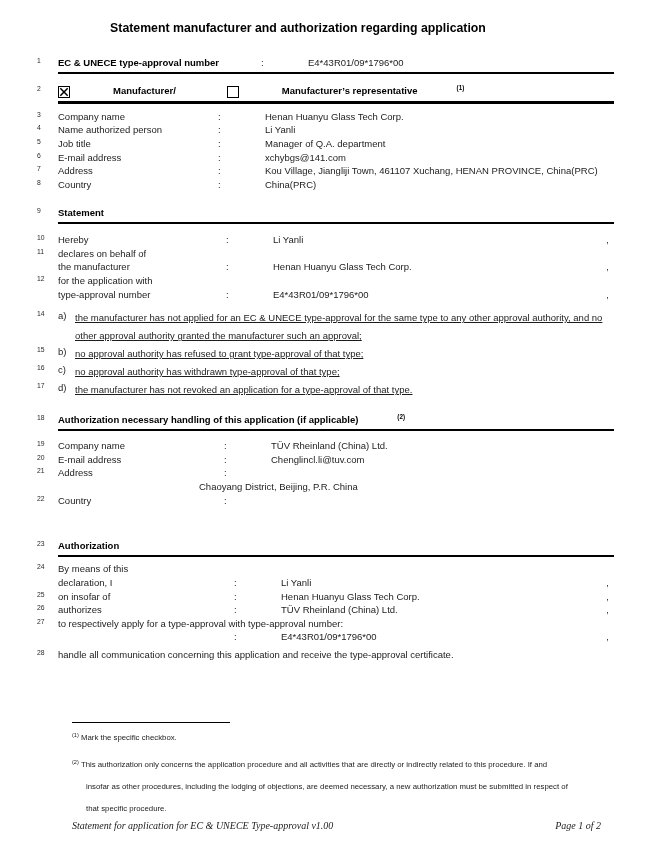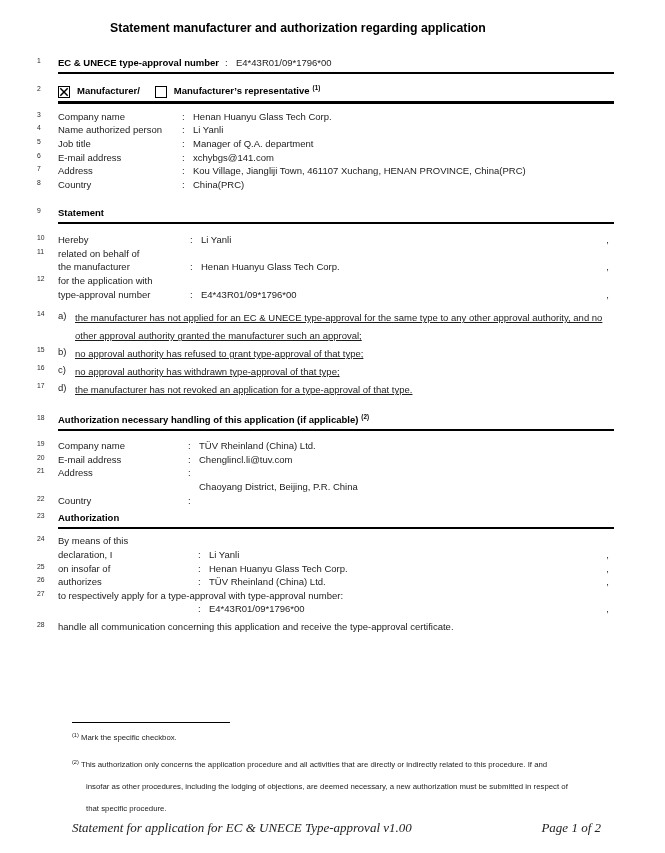--- a/index.html
+++ b/index.html
@@ -1,21 +1,21 @@
 <!DOCTYPE html>
 <html><head>
 <meta charset="utf-8">
 <style>
   html,body{margin:0;padding:0;background:#ffffff;}
   .page{position:relative;width:665px;height:853px;background:#fff;overflow:hidden;
         font-family:"Liberation Sans","DejaVu Sans",sans-serif;font-size:9.5px;color:#1c1c1c;}
   .doc-title{position:absolute;top:21px;left:0;width:596px;text-align:center;
              font-weight:700;font-size:12.3px;color:#000;}
   .body{position:absolute;left:58px;top:56px;width:556px;}
-  .row{position:relative;display:flex;align-items:flex-start;line-height:13.6px;}
+  .row{position:relative;display:flex;align-items:flex-start;line-height:13.6px;gap:36px;}
   .block{position:relative;}
   .num{position:absolute;left:-21px;top:2px;font-size:6.8px;line-height:1;color:#2a2a2a;}
   .lbl{flex:none;}
   .full{flex:1;}
   .w124{width:124px;}
   .w130{width:130px;}
   .w132{width:132px;}
   .w140{width:140px;}
   .colon{flex:none;width:11px;}
   .val{flex:1;padding-right:14px;}
@@ -33,32 +33,32 @@
   .mt-rule1{margin-top:2px;}
   .mt-row2{margin-top:10px;}
   .mt-rule2{margin-top:3.5px;}
   .mt-sec1{margin-top:6px;}
   .mt-h9{margin-top:14.5px;}
   .mt-ruleh{margin-top:2px;}
   .mt-decl{margin-top:9px;}
   .mt-items{margin-top:8px;}
   .mt-h18{margin-top:14px;}
   .mt-sec4{margin-top:8px;}
-  .mt-h23{margin-top:4px;}
+  .mt-h23{margin-top:32px;}
   .mt-auth{margin-top:5px;}
   .mt-r28{margin-top:4px;}
   .fn-area{position:absolute;left:72px;top:722px;width:545px;font-size:7.8px;color:#222;}
   .fn-rule{width:158px;border-top:1px solid #000;margin-bottom:9px;}
   .fnsup{font-size:5.6px;position:relative;top:-3px;}
   .fn1{line-height:12px;}
   .fn2{margin-top:10px;}
   .fn2-line{line-height:22px;margin-left:14px;}
   .fn2-first{margin-left:0;}
   .footer{position:absolute;left:72px;right:64px;top:820px;display:flex;justify-content:space-between;
-          font-family:"Liberation Serif","DejaVu Serif",serif;font-style:italic;font-size:13px;color:#222;}
+          font-family:"Liberation Serif","DejaVu Serif",serif;font-style:italic;font-size:10px;color:#222;}
 </style>
 </head>
 <body>
 
 <div class="page">
 
   <div class="doc-title">Statement manufacturer and authorization regarding application</div>
 
   <div class="body">
 
@@ -132,21 +132,21 @@
     <div class="block mt-decl">
       <div class="row">
         <span class="num">10</span>
         <span class="lbl w132">Hereby</span>
         <span class="colon">:</span>
         <span class="val">Li Yanli</span>
         <span class="comma">,</span>
       </div>
       <div class="row">
         <span class="num">11</span>
-        <span class="full">related on behalf of</span>
+        <span class="full">declares on behalf of</span>
       </div>
       <div class="row">
         <span class="lbl w132">the manufacturer</span>
         <span class="colon">:</span>
         <span class="val">Henan Huanyu Glass Tech Corp.</span>
         <span class="comma">,</span>
       </div>
       <div class="row">
         <span class="num">12</span>
         <span class="full">for the application with</span>

